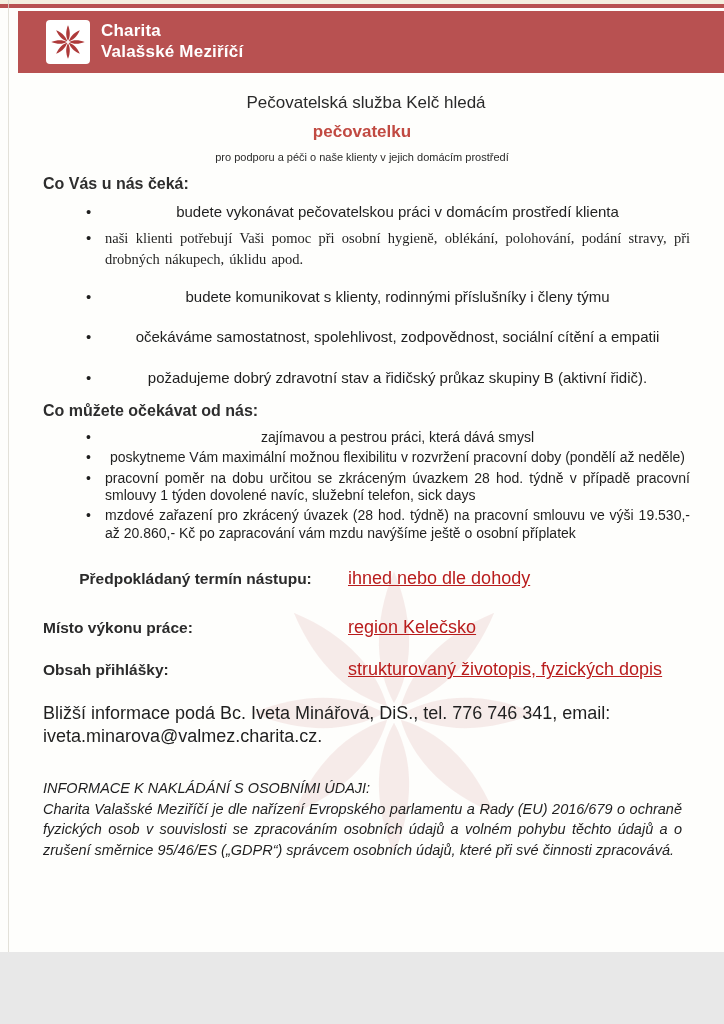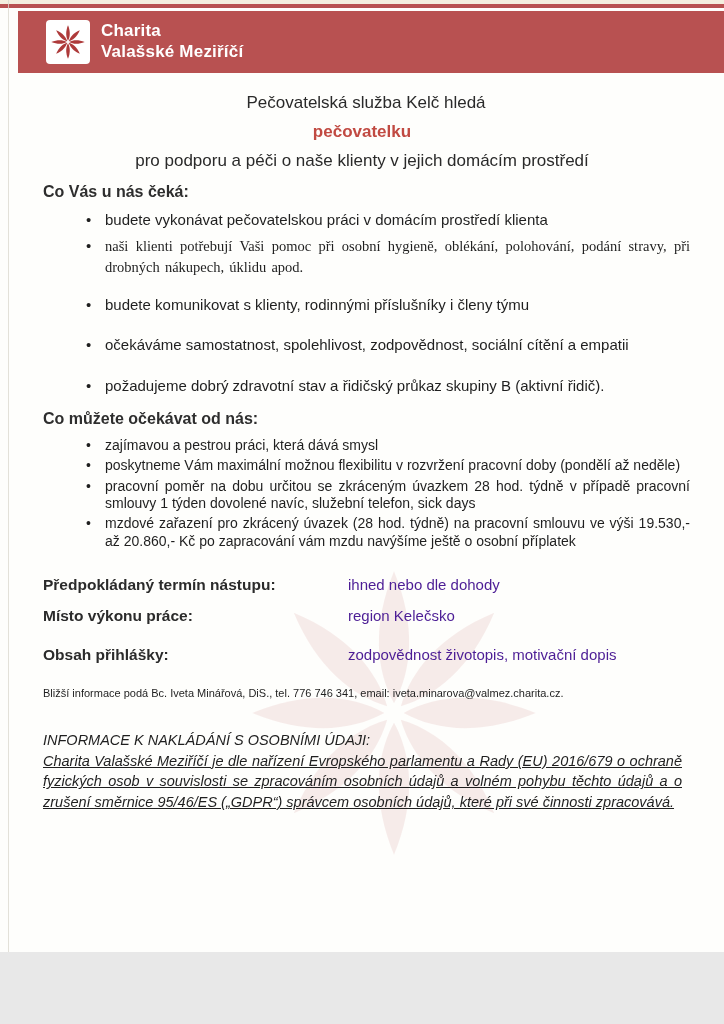--- a/index.html
+++ b/index.html
@@ -15,46 +15,46 @@
   .logo-box{width:44px;height:44px;background:#ffffff;border-radius:4px;margin-left:28px;flex:none;
     display:flex;align-items:center;justify-content:center;}
   .logo-box svg{width:38px;height:38px;display:block;}
   .brand{margin-left:11px;color:#ffffff;font-weight:700;font-size:17px;line-height:1.22;letter-spacing:.2px;}
   .watermark{position:absolute;left:233px;top:552px;width:322px;height:322px;opacity:.10;pointer-events:none;}
   .watermark svg{width:100%;height:100%;display:block;}
   .content{position:relative;}
   .title-block{text-align:center;margin-top:20px;}
   .title-line{font-size:17px;color:#2a2a2a;margin:0 0 9px;padding-left:8px;}
   .position-line{font-size:17px;font-weight:700;color:#c14a42;margin:0 0 9px;}
-  .subtitle-line{font-size:17px;color:#2a2a2a;margin:0;}
+  .subtitle-line{font-size:11px;color:#2a2a2a;margin:0;}
   .section-heading{font-size:16px;font-weight:700;color:#2e2e2e;margin:12px 0 9px 43px;}
   .section-heading.second{margin-top:15px;}
   ul.bullets{list-style:none;margin:0 34px 0 0;padding:0 0 0 86px;}
   ul.bullets li{display:flex;font-size:15px;line-height:1.3;color:#1f1f1f;}
   .dot{width:19px;flex:none;}
-  .txt{flex:1;}
+  .txt{flex:1;text-align:center;}
   .mb-s{margin-bottom:6px;}
   .mb-m{margin-bottom:17px;}
   .mb-l{margin-bottom:21px;}
   .serif .txt{font-family:"Liberation Serif",serif;font-size:14.5px;line-height:1.45;text-align:justify;word-spacing:1.5px;}
   ul.bullets.tight li{font-size:14px;line-height:1.24;margin-bottom:3px;}
   .justify .txt{text-align:justify;}
   .details{margin:26px 0 0 43px;}
   .detail-row{display:flex;align-items:baseline;}
-  .detail-row.gap1{margin-bottom:13px;}
+  .detail-row.gap1{margin-bottom:28px;text-align:center;}
   .detail-row.gap2{margin-bottom:21px;}
   .detail-label{font-weight:700;font-size:15.5px;width:305px;flex:none;color:#2b2b2b;}
-  .detail-value{font-size:15px;color:#4c1d95;}
-  .para{margin:18px 58px 0 43px;font-size:11px;line-height:1.28;color:#1f1f1f;}
+  .detail-value{font-size:18px;color:#b91c1c;text-decoration:underline;}
+  .para{margin:18px 58px 0 43px;font-size:18px;line-height:1.28;color:#1f1f1f;}
   .para.first{margin-top:22px;}
   .link{color:#4273be;text-decoration:underline;cursor:pointer;}
   .gdpr{margin:30px 42px 0 43px;font-style:italic;color:#1f1f1f;}
   .gdpr-heading{font-size:15.5px;margin:0 0 7px;font-weight:400;}
   .gdpr p{font-size:14.5px;line-height:1.42;margin:0;}
-  .gdpr p.justify-p{text-align:justify;text-decoration:underline;}
+  .gdpr p.justify-p{text-align:justify;}
 </style>
 </head>
 <body>
 
 <div class="page">
   <div class="scan-edge"></div>
   <div class="scan-top"></div>
   <div class="top-line"></div>
 
   <div class="banner">
@@ -157,21 +157,21 @@
       <div class="detail-row gap1">
         <span class="detail-label">Předpokládaný termín nástupu:</span>
         <span class="detail-value">ihned nebo dle dohody</span>
       </div>
       <div class="detail-row gap2">
         <span class="detail-label">Místo výkonu práce:</span>
         <span class="detail-value">region Kelečsko</span>
       </div>
       <div class="detail-row">
         <span class="detail-label">Obsah přihlášky:</span>
-        <span class="detail-value">zodpovědnost životopis, motivační dopis</span>
+        <span class="detail-value">strukturovaný životopis, fyzických dopis</span>
       </div>
     </div>
 
     <p class="para first"><span>Bližší informace podá Bc. Iveta Minářová, DiS.,  tel. 776 746 341, email:</span> <span>iveta.minarova@valmez.charita.cz.</span></p>
 
 
     <div class="gdpr">
       <p class="gdpr-heading">INFORMACE K NAKLÁDÁNÍ S OSOBNÍMI ÚDAJI:</p>
       <p class="justify-p">Charita Valašské Meziříčí je dle nařízení Evropského parlamentu a Rady (EU) 2016/679 o ochraně fyzických osob v souvislosti se zpracováním osobních údajů a volném pohybu těchto údajů a o zrušení směrnice 95/46/ES („GDPR“)  správcem osobních údajů, které při své činnosti zpracovává.</p>
     </div>

